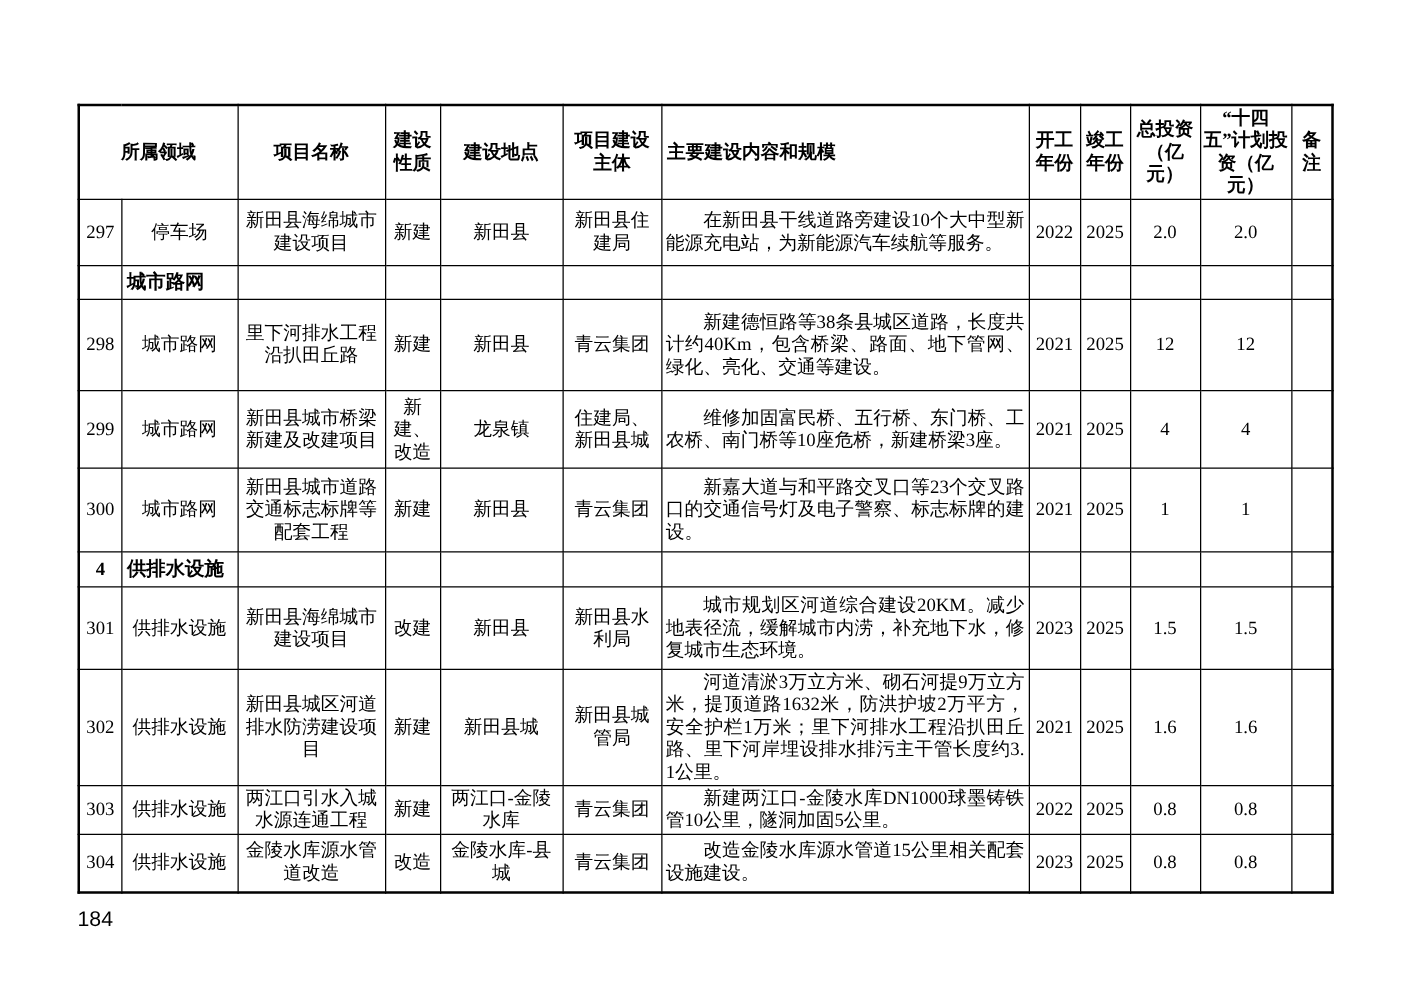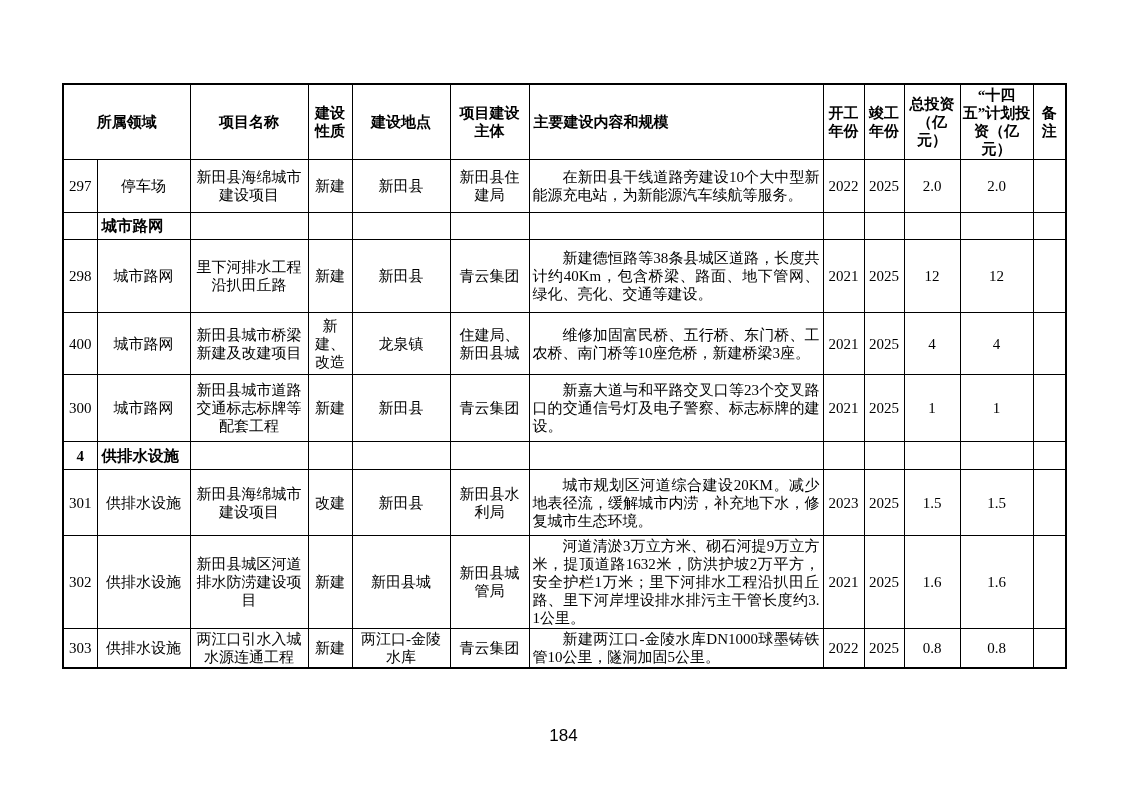--- a/index.html
+++ b/index.html
@@ -55,21 +55,20 @@
     padding-left: 4px;
     font-size: 15.5px;
   }
   .plan-table td.secN {
     font-weight: bold;
   }
   .page-number {
     position: absolute;
     left: 62px; top: 726px;
     width: 1003px;
-    text-align: center;
     font-family: "Liberation Sans", "DejaVu Sans", sans-serif;
     font-size: 17px;
     color: #000;
   }
 </style>
 </head>
 <body>
 
 <div class="page">
   <table class="plan-table">
@@ -139,21 +138,21 @@
         <td>新田县</td>
         <td>青云集团</td>
         <td class="content">新建德恒路等38条县城区道路，长度共计约40Km，包含桥梁、路面、地下管网、绿化、亮化、交通等建设。</td>
         <td>2021</td>
         <td>2025</td>
         <td>12</td>
         <td>12</td>
         <td></td>
       </tr>
       <tr style="height:62px">
-        <td>400</td>
+        <td>299</td>
         <td>城市路网</td>
         <td>新田县城市桥梁新建及改建项目</td>
         <td>新建、改造</td>
         <td>龙泉镇</td>
         <td>住建局、新田县城</td>
         <td class="content">维修加固富民桥、五行桥、东门桥、工农桥、南门桥等10座危桥，新建桥梁3座。</td>
         <td>2021</td>
         <td>2025</td>
         <td>4</td>
         <td>4</td>
@@ -217,20 +216,34 @@
       </tr>
       <tr style="height:39px">
         <td>303</td>
         <td>供排水设施</td>
         <td>两江口引水入城水源连通工程</td>
         <td>新建</td>
         <td>两江口-金陵水库</td>
         <td>青云集团</td>
         <td class="content">新建两江口-金陵水库DN1000球墨铸铁管10公里，隧洞加固5公里。</td>
         <td>2022</td>
+        <td>2025</td>
+        <td>0.8</td>
+        <td>0.8</td>
+        <td></td>
+      </tr>
+      <tr style="height:46px">
+        <td>304</td>
+        <td>供排水设施</td>
+        <td>金陵水库源水管道改造</td>
+        <td>改造</td>
+        <td>金陵水库-县城</td>
+        <td>青云集团</td>
+        <td class="content">改造金陵水库源水管道15公里相关配套设施建设。</td>
+        <td>2023</td>
         <td>2025</td>
         <td>0.8</td>
         <td>0.8</td>
         <td></td>
       </tr>
     </tbody>
   </table>
 
   <div class="page-number">184</div>
 </div>

